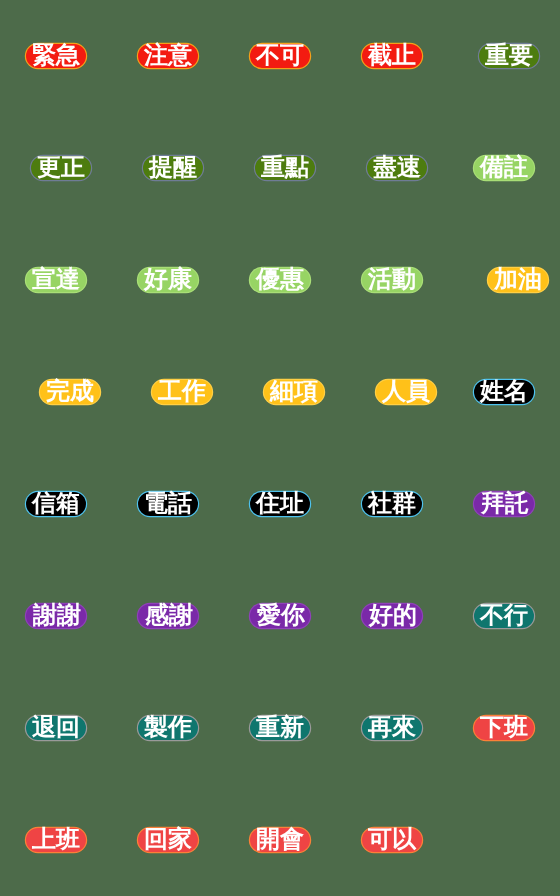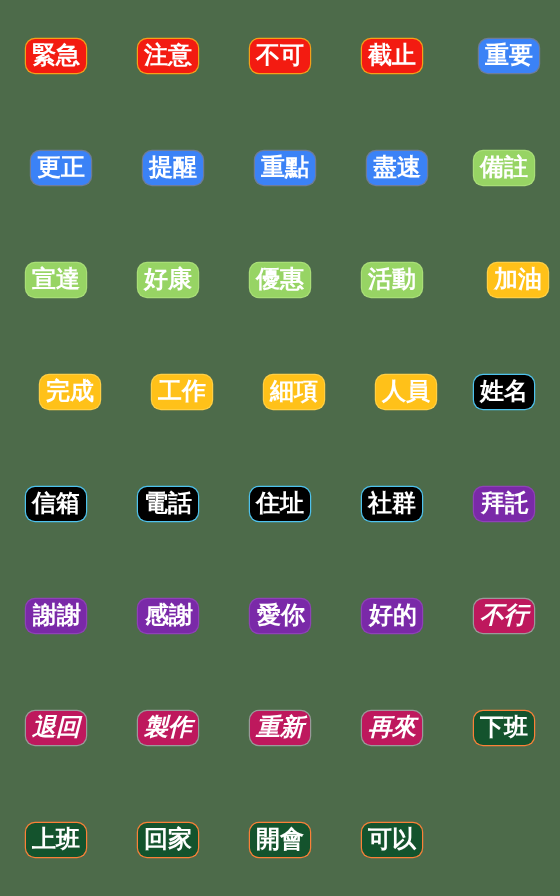--- a/index.html
+++ b/index.html
@@ -28,45 +28,45 @@
     display: flex;
     align-items: center;
     justify-content: center;
     box-sizing: border-box;
   }
   .badge {
     display: inline-flex;
     align-items: center;
     justify-content: center;
     min-width: 60px;
-    height: 34px;
+    height: 24px;
     padding: 12px 5px;
-    border-radius: 9px;
+    border-radius: 15px;
     box-sizing: border-box;
     letter-spacing: 0px;
   }
   .badge-label {
     font-family: "DejaVu Sans", sans-serif;
     font-weight: bold;
     font-size: 24px;
     line-height: 1;
     color: #ffffff;
     white-space: nowrap;
     display: block;
     transform: translateY(-1px);
   }
   
   .theme-red      { background: #f31b11; box-shadow: 0 0 0 1.2px #f5a01a; }
-  .theme-slate    { background: #3b82f6; box-shadow: 0 0 0 1.2px #6f7c96; margin-left: 10px; }
+  .theme-slate    { background: #4d7c0f; box-shadow: 0 0 0 1.2px #6f7c96; margin-left: 10px; }
   .theme-green    { background: #97d464; box-shadow: 0 0 0 1.2px #a9de77; }
   .theme-amber    { background: #ffc119; box-shadow: 0 0 0 1.2px #ffcf45; margin-left: 28px; }
   .theme-sky      { background: #000000; box-shadow: 0 0 0 1.2px #4ec2ee; }
   .theme-purple   { background: #7a29a8; box-shadow: 0 0 0 1.2px #8f41b8; justify-content: flex-end; }
-  .theme-gray     { background: #be185d; box-shadow: 0 0 0 1.2px #9a9a9a; font-style: italic; }
-  .theme-orange   { background: #14532d; box-shadow: 0 0 0 1.2px #fb8038; }
+  .theme-gray     { background: #0f766e; box-shadow: 0 0 0 1.2px #9a9a9a; }
+  .theme-orange   { background: #ef4444; box-shadow: 0 0 0 1.2px #fb8038; }
 
   .theme-green .badge-label,
   .theme-amber .badge-label,
   .theme-sky .badge-label,
   .theme-gray .badge-label {
     color: #ffffff;
   }
 </style>
 </head>
 <body>

